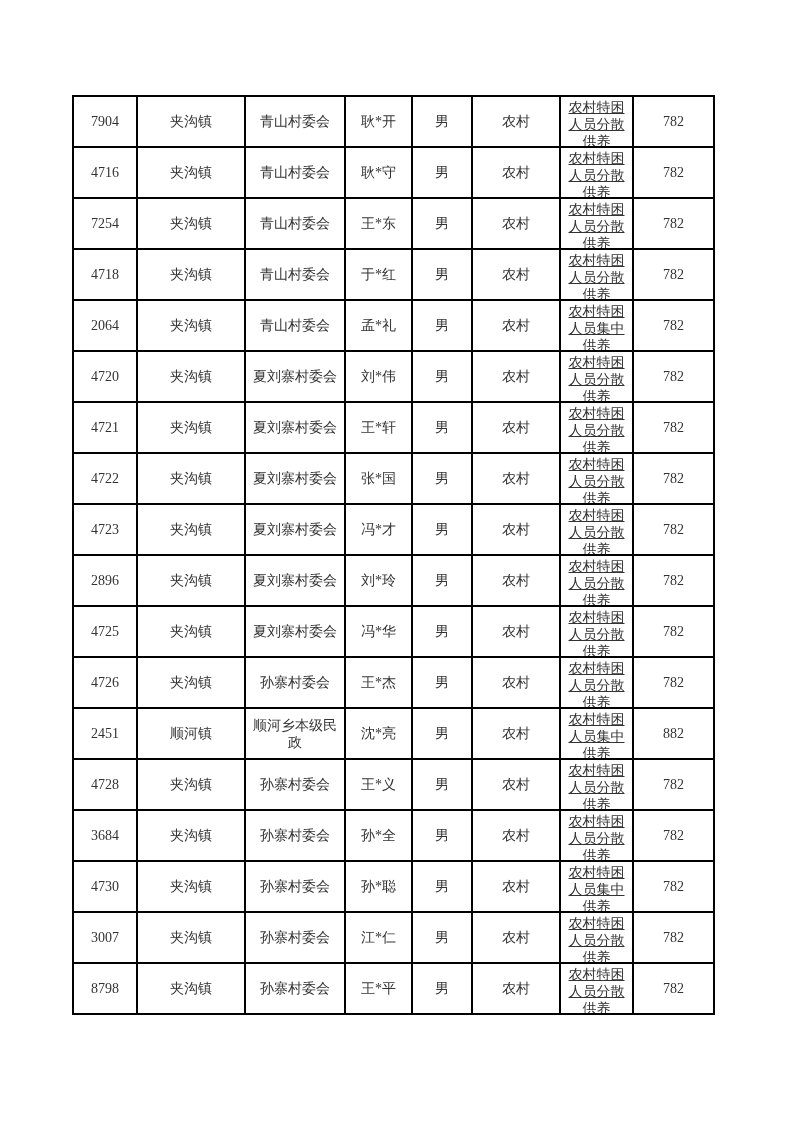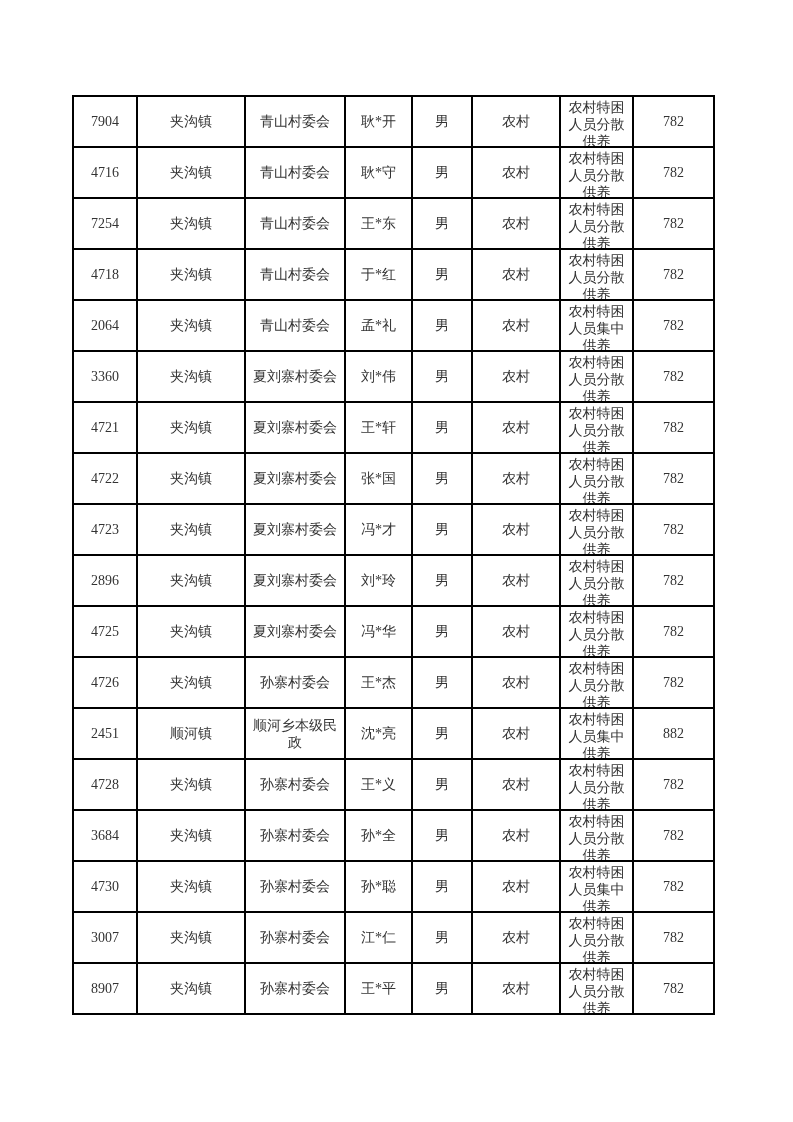--- a/index.html
+++ b/index.html
@@ -41,20 +41,21 @@
     text-align:center;
     vertical-align:middle;
     line-height:17px;
     overflow:hidden;
     word-break:break-all;
   }
   
   td.support{
     vertical-align:top;
     padding:0 6px;
+    text-decoration:underline;
   }
   td.support .clip{
     height:47px;
     overflow:hidden;
     padding-top:2px;
     line-height:17px;
   }
 </style>
 </head>
 <body>
@@ -131,21 +132,21 @@
     <td>孟*礼</td>
     <td>男</td>
     <td>农村</td>
     <td class="support">
       <div class="clip">农村特困人员集中供养</div>
     </td>
     <td>782</td>
   </tr>
 
   <tr>
-    <td>3360</td>
+    <td>4720</td>
     <td>夹沟镇</td>
     <td>夏刘寨村委会</td>
     <td>刘*伟</td>
     <td>男</td>
     <td>农村</td>
     <td class="support">
       <div class="clip">农村特困人员分散供养</div>
     </td>
     <td>782</td>
   </tr>
@@ -287,21 +288,21 @@
     <td>江*仁</td>
     <td>男</td>
     <td>农村</td>
     <td class="support">
       <div class="clip">农村特困人员分散供养</div>
     </td>
     <td>782</td>
   </tr>
 
   <tr>
-    <td>8907</td>
+    <td>8798</td>
     <td>夹沟镇</td>
     <td>孙寨村委会</td>
     <td>王*平</td>
     <td>男</td>
     <td>农村</td>
     <td class="support">
       <div class="clip">农村特困人员分散供养</div>
     </td>
     <td>782</td>
   </tr>

